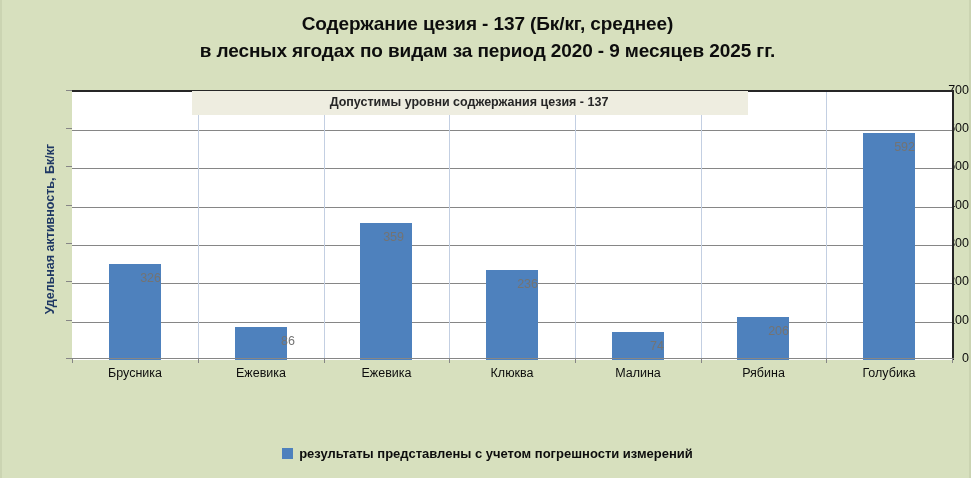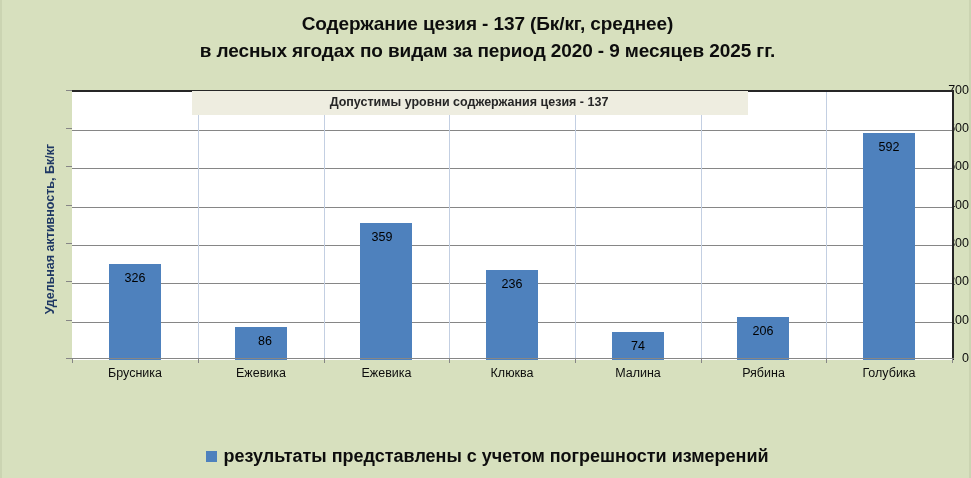--- a/index.html
+++ b/index.html
@@ -112,23 +112,23 @@
   }
 
   
   .bar {
     position: absolute;
     bottom: 0;
     background: #4e81bd;
   }
   .bar-label {
     position: absolute;
-    text-align: center;
-    font-size: 12.5px;
-    color: #000000;
+    text-align: right;
+    font-size: 12.5px;
+    color: #737373;
     white-space: nowrap;
   }
 
   
   .cat-label {
     position: absolute;
     top: 366px;
     text-align: center;
     font-size: 12.5px;
     color: #0d0d0d;
@@ -163,21 +163,21 @@
     justify-content: center;
     gap: 6px;
   }
   .legend-swatch {
     width: 11px;
     height: 11px;
     background: #4e81bd;
     display: inline-block;
   }
   .legend-label {
-    font-size: 18px;
+    font-size: 13px;
     font-weight: bold;
     color: #0d0d0d;
     white-space: nowrap;
   }
 </style>
 </head>
 <body>
 
 <div id="chart-root">
 

